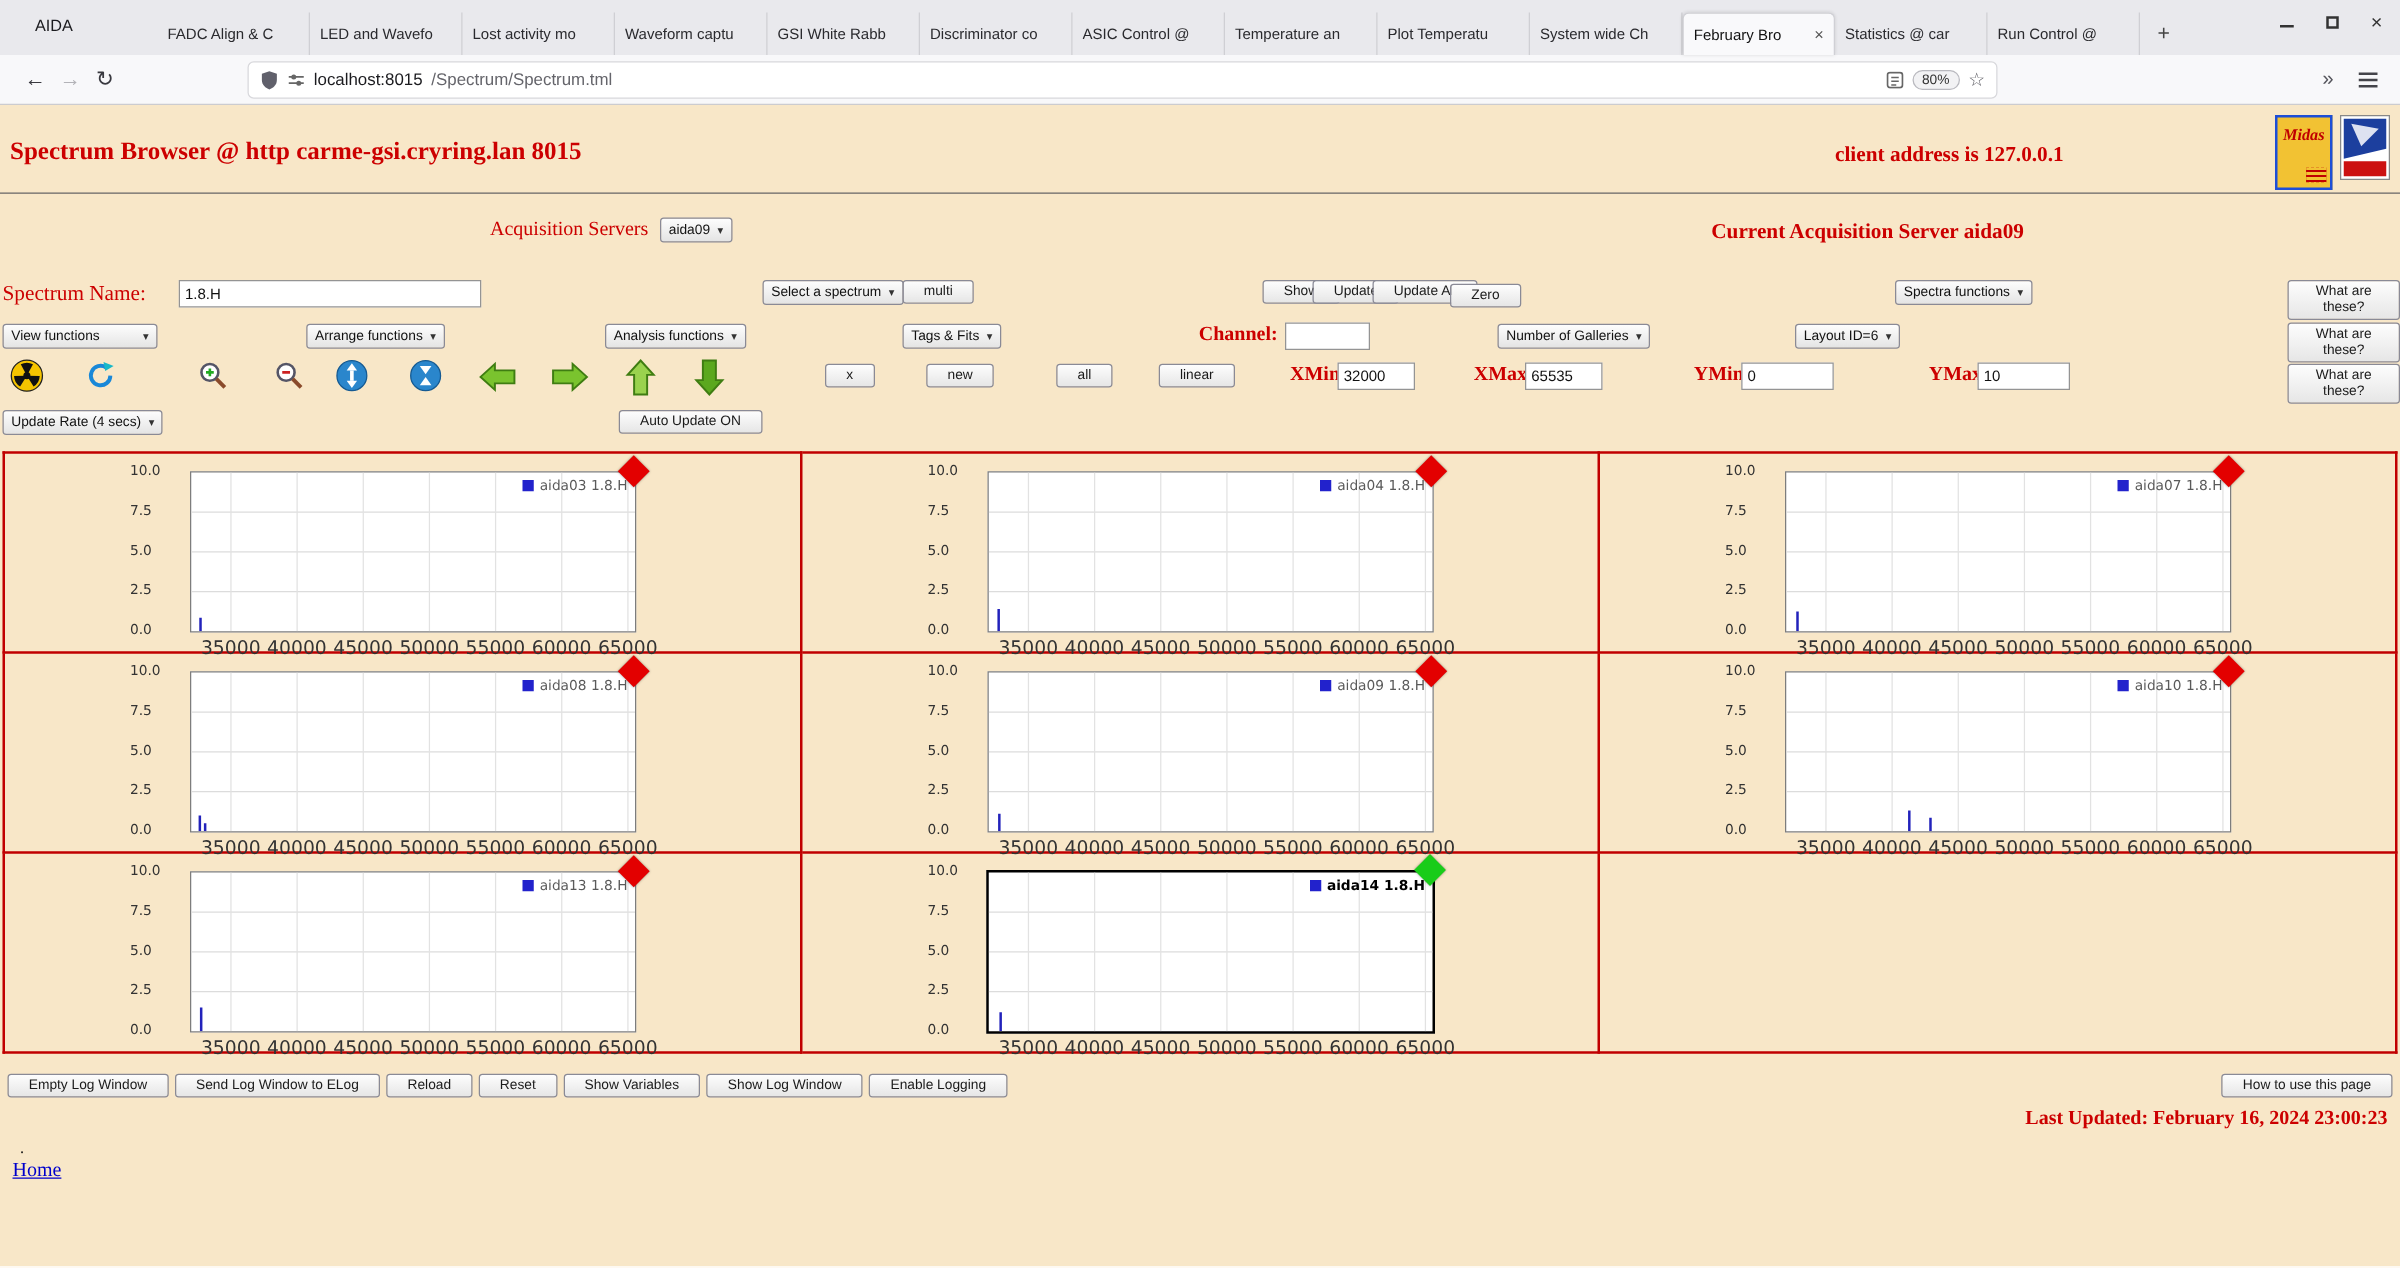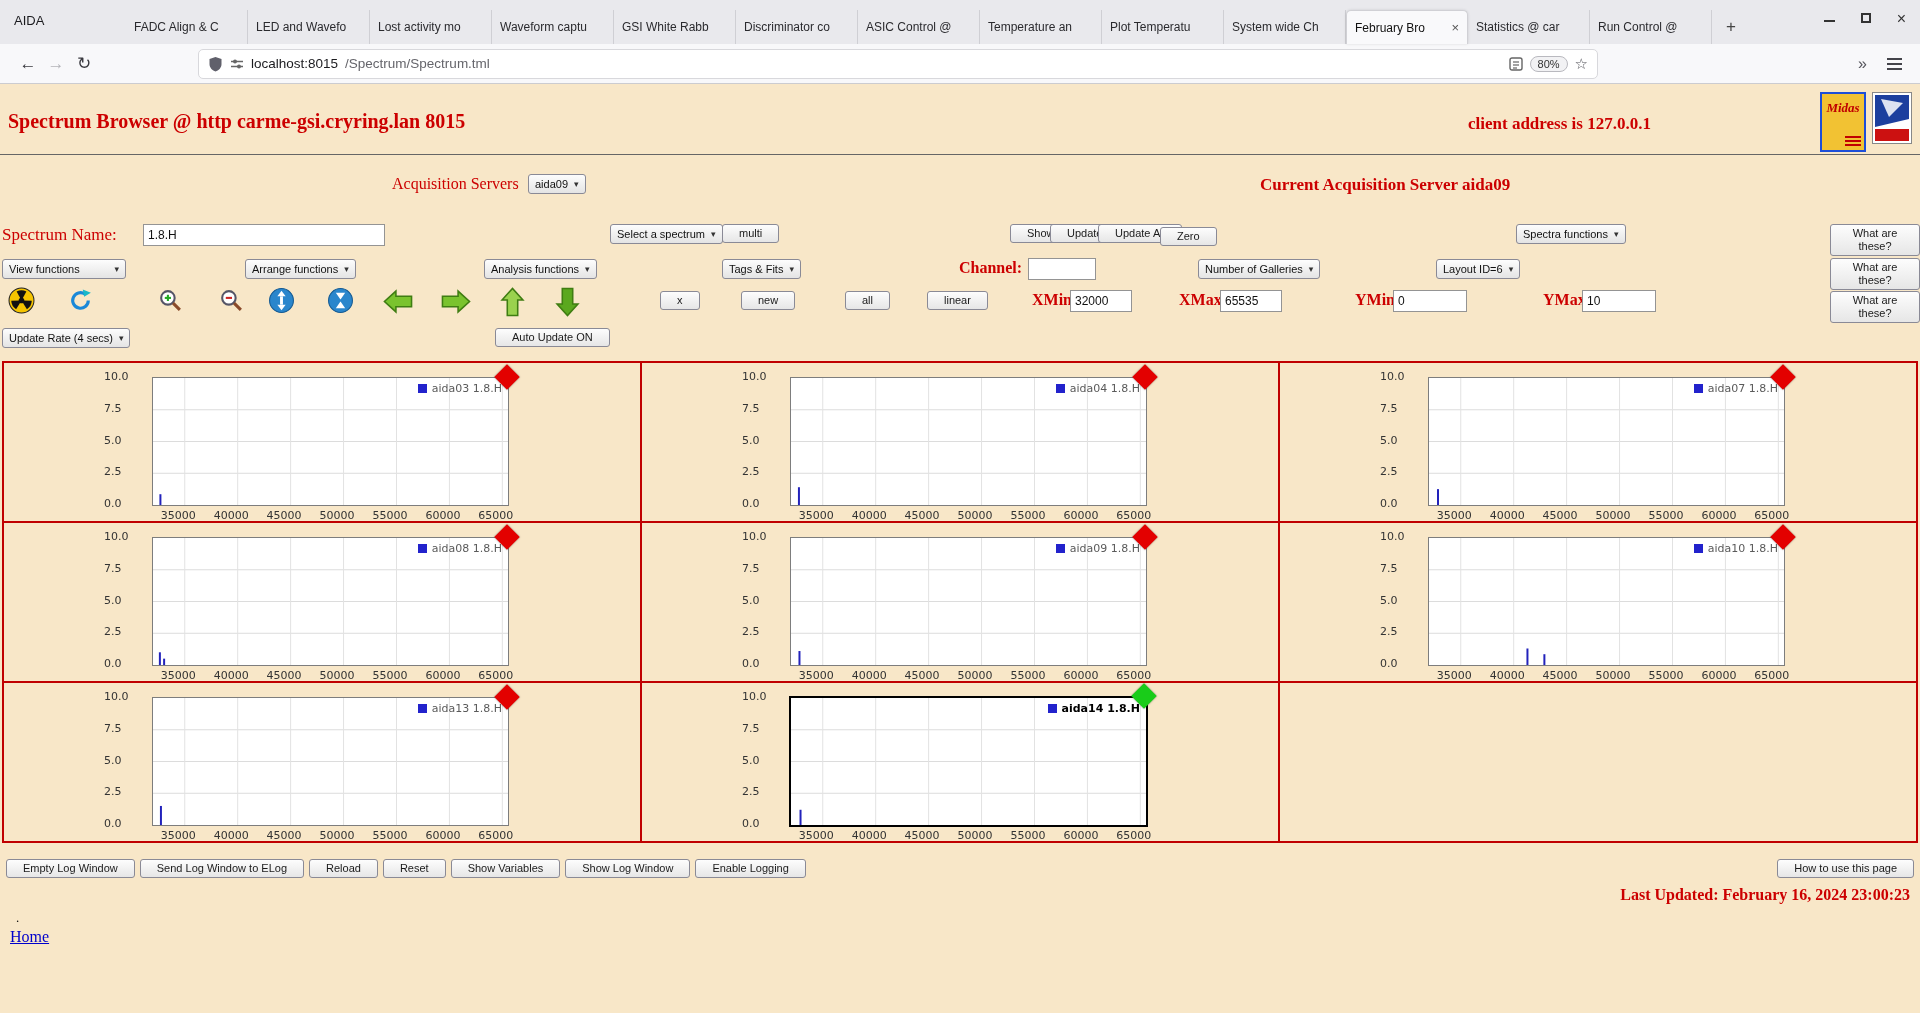--- a/index.html
+++ b/index.html
@@ -1,19 +1,19 @@
 <!DOCTYPE html>
 <html style="--page-bg: #f8e7c8; --red: #cc0000; --link: #0000cc; --grid-border: #c00000; --spike: #2222bb; --legend-square: #2222cc; --marker-red: #e30000; --marker-green: #19cc19;"><head>
 <meta charset="utf-8">
 <style>
   html,body{margin:0;padding:0;width:1920px;height:1014px;overflow:hidden;
     font-family:"Liberation Sans",sans-serif;background:#fff;}
   
   .tab-bar{height:44px;background:#e9e9ed;display:flex;align-items:flex-end;position:relative;}
-  .win-title{position:absolute;left:14px;top:13px;font-size:13px;color:#1b1b1f;}
+  .win-title{position:absolute;left:28px;top:13px;font-size:13px;color:#1b1b1f;}
   .tabs{display:flex;margin-left:126px;height:44px;align-items:flex-end;}
   .tab{width:122px;height:34px;margin-top:6px;box-sizing:border-box;display:flex;align-items:center;
     padding:0 8px;font-size:12px;color:#2a2a2e;border-right:1px solid #cfcfd4;overflow:hidden;
     white-space:nowrap;}
   .tab .tab-label{overflow:hidden;white-space:nowrap;flex:1;}
   .tab.active{background:#f9f9fb;border:1px solid #d0d0d5;border-bottom:none;border-radius:5px 5px 0 0;
     box-shadow:0 0 3px rgba(0,0,0,.12);color:#111;}
   .tab-close{margin-left:6px;color:#555;font-size:13px;cursor:pointer;}
   .newtab{font-size:17px;color:#444;margin:0 0 7px 8px;padding:0 6px;}
   .win-controls{position:absolute;right:14px;top:12px;display:flex;gap:26px;align-items:center;color:#333;}
@@ -68,21 +68,21 @@
     border:1px solid #949494;padding:1px 4px;height:18px;box-sizing:content-box;}
   .icon{display:inline-block;}
   
   .gallery-table{border-collapse:collapse;width:1916px;margin:2px;table-layout:fixed;}
   .gcell{border:2px solid var(--grid-border,#c00000);height:158px;padding:0;vertical-align:top;}
   .chart{position:relative;width:100%;height:158px;font-family:"DejaVu Sans",sans-serif;}
   .plot{position:absolute;left:148px;top:14px;width:355px;height:127px;background:#fff;
     border:1px solid #7d7d7d;box-sizing:content-box;}
   .chart.selected .plot{border:2px solid #000;left:147px;top:13px;}
   .ylab{position:absolute;left:100px;width:42px;font-size:11px;color:#333;}
-  .xlab{position:absolute;top:146px;width:46px;text-align:left;font-size:11px;color:#333;}
+  .xlab{position:absolute;top:146px;width:46px;text-align:right;font-size:15px;color:#333;}
   .legend{position:absolute;top:4px;right:6px;display:flex;align-items:center;gap:5px;}
   .lsq{width:9px;height:9px;background:var(--legend-square,#22c);}
   .lname{font-size:11px;color:#5a5a5a;}
   .chart.selected .lname{color:#000;font-weight:bold;}
   .diamond{position:absolute;left:494px;top:5px;width:18px;height:18px;transform:rotate(45deg);
     box-shadow:0 0 2px rgba(0,0,0,.4);}
   .chart.selected .diamond{left:493px;top:4px;}
   .diamond.red{background:var(--marker-red,#e00);}
   .diamond.green{background:var(--marker-green,#1c1);}
   
@@ -200,21 +200,21 @@
   </div>
 
   <hr>
 
   <div class="row-acq">
     <span class="abs rlabel" style="left:392px;top:18px">Acquisition Servers</span>
     <span class="abs sel" style="left:528px;top:17px">
       <span>aida09</span>
       <span class="caret">▾</span>
     </span>
-    <span class="abs rlabel rbold" style="left:1260px;top:18px;font-size:17px">Current Acquisition Server aida09</span>
+    <span class="abs rlabel rbold" style="left:1369px;top:18px;font-size:17px">Current Acquisition Server aida09</span>
   </div>
 
   <div class="row-spectrum">
     <span class="abs rlabel" style="left:2px;top:12px;font-size:17px">Spectrum Name:</span>
     <input class="abs inp" style="left: 143px; top: 11px; width: 232px;" value="1.8.H">
     <span class="abs sel" style="left:610px;top:11px">
       <span>Select a spectrum</span>
       <span class="caret">▾</span>
     </span>
     <button class="abs btn" style="left:722px;top:11px">multi</button>

